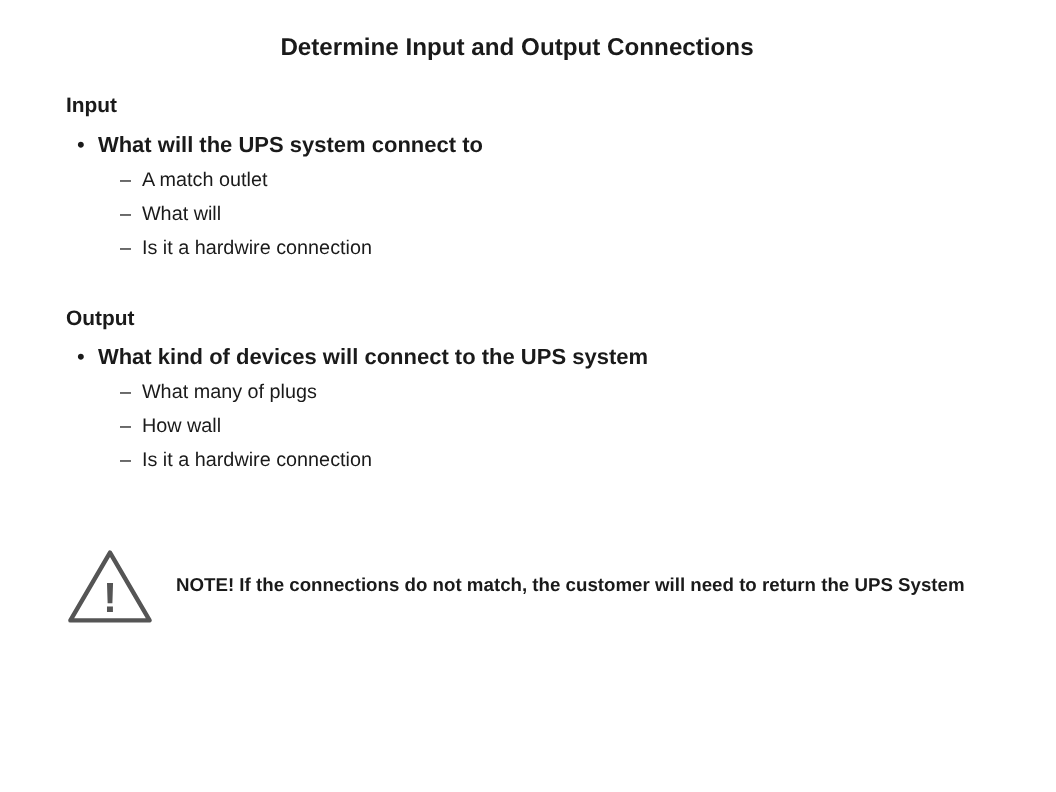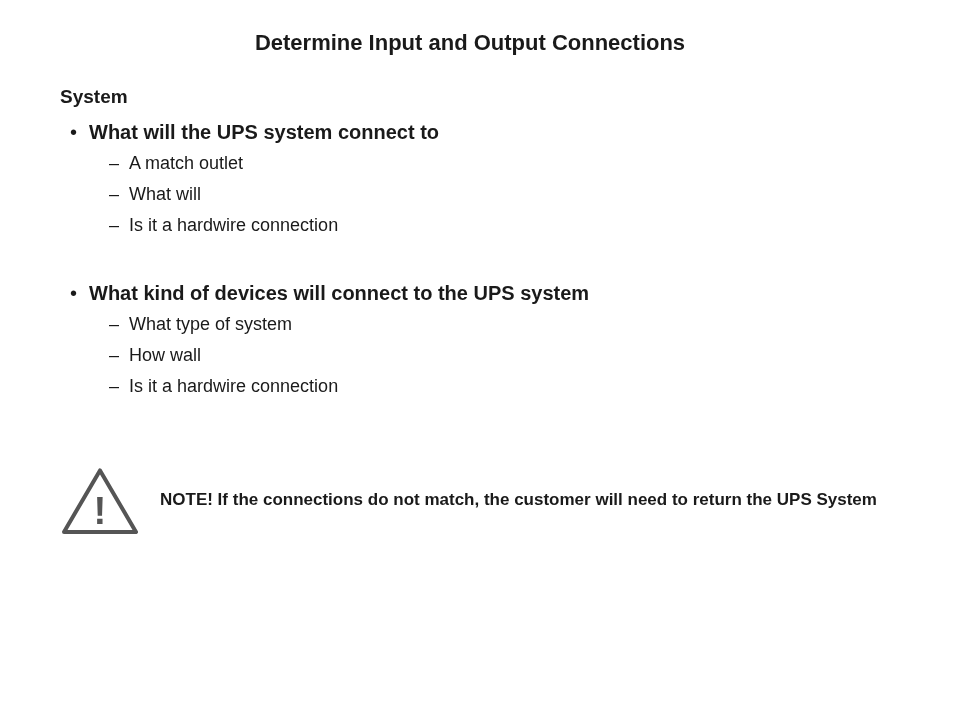--- a/index.html
+++ b/index.html
@@ -111,21 +111,21 @@
     }
   </style>
 </head>
 <body>
 
 <div class="page">
 
   <div class="title">Determine Input and Output Connections</div>
 
   <div class="section">
-    <div class="section-label">System</div>
+    <div class="section-label">Input</div>
     <ul class="bullet-list">
       <li class="bullet-item">
         <span class="bullet-dot">•</span>
         <div>
           <span class="bullet-text">What will the UPS system connect to</span>
           <ul class="sub-list">
             <li class="sub-item">
               <span class="dash">–</span>
               <span class="sub-text">A match outlet</span>
             </li>
@@ -137,29 +137,30 @@
               <span class="dash">–</span>
               <span class="sub-text">Is it a hardwire connection</span>
             </li>
           </ul>
         </div>
       </li>
     </ul>
   </div>
 
   <div class="section">
+    <div class="section-label">Output</div>
     <ul class="bullet-list">
       <li class="bullet-item">
         <span class="bullet-dot">•</span>
         <div>
           <span class="bullet-text">What kind of devices will connect to the UPS system</span>
           <ul class="sub-list">
             <li class="sub-item">
               <span class="dash">–</span>
-              <span class="sub-text">What type of system</span>
+              <span class="sub-text">What many of plugs</span>
             </li>
             <li class="sub-item">
               <span class="dash">–</span>
               <span class="sub-text">How wall</span>
             </li>
             <li class="sub-item">
               <span class="dash">–</span>
               <span class="sub-text">Is it a hardwire connection</span>
             </li>
           </ul>

